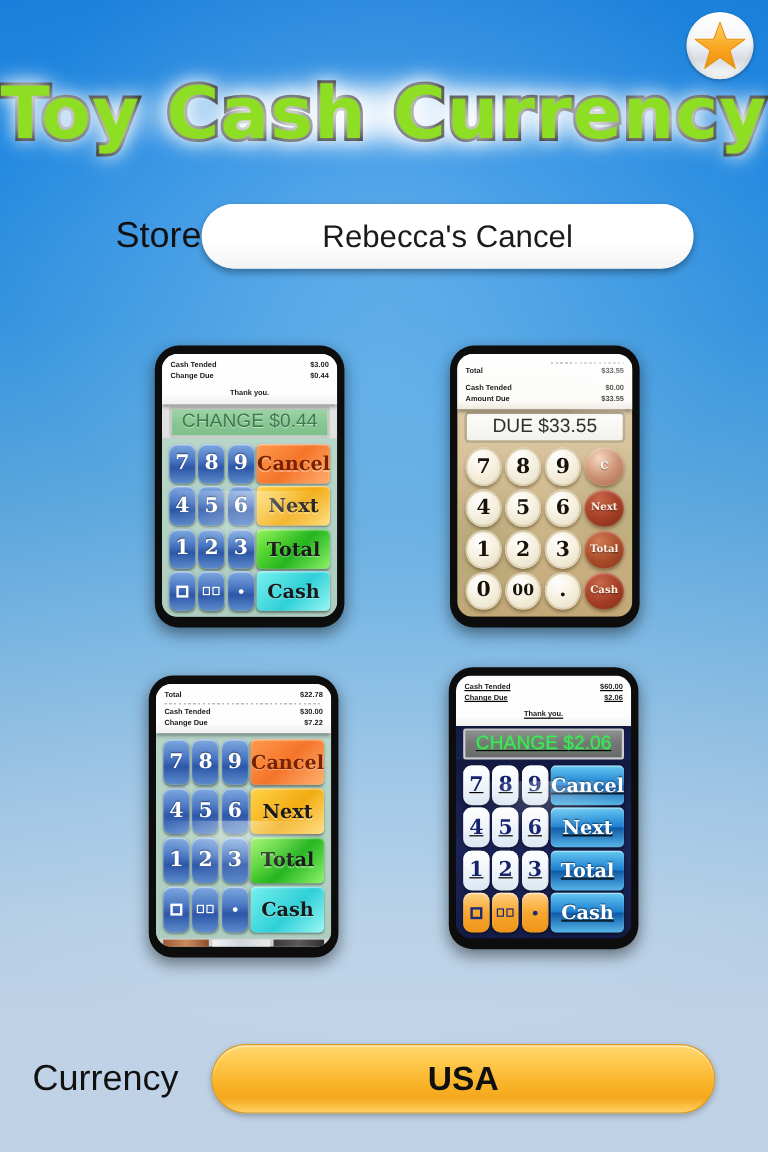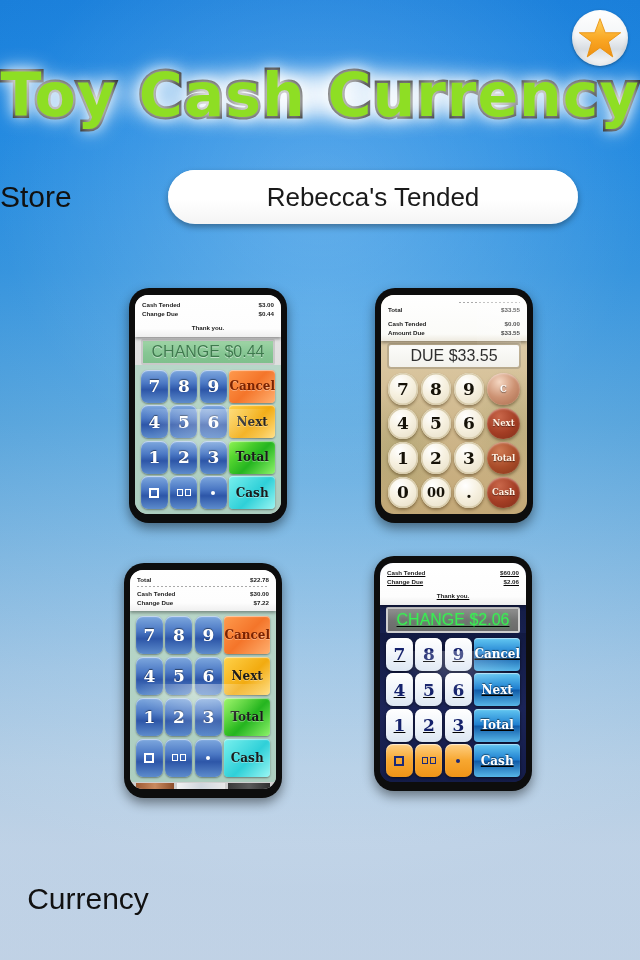--- a/index.html
+++ b/index.html
@@ -66,21 +66,21 @@
     line-height: 86px;
     text-shadow: 0 0 14px #ffffff, 0 0 22px #ffffff;
   }
 
   
   #store-row {
     position: absolute; top: 168px; left: 0; width: 640px; height: 58px;
     display: flex; align-items: center;
   }
   #store-label {
-    width: 168px; text-align: left;
+    width: 168px; text-align: right;
     font-size: 30px; color: #111; font-family: "Liberation Sans", sans-serif;
   }
   #store-field {
     width: 410px; height: 54px; border-radius: 27px;
     background: linear-gradient(to bottom, #ffffff 0%, #ffffff 55%, #f4f4f4 100%);
     box-shadow: 0 3px 6px rgba(0,0,0,0.35), inset 0 1px 0 #fff;
     display: flex; align-items: center; justify-content: center;
     font-size: 26px; color: #1a1a1a; cursor: text;
   }
 
@@ -147,21 +147,21 @@
     grid-template-rows: repeat(4, 1fr);
     gap: 2.5px;
   }
   .key {
     display: flex; align-items: center; justify-content: center;
     font-family: "DejaVu Serif", serif;
     font-weight: bold;
     cursor: pointer;
   }
   .knum { font-size: 17px; }
-  .kfn  { font-size: 12px; }
+  .kfn  { font-size: 16px; }
 
   
   .thA .body-bg { position:absolute; inset:0; background: linear-gradient(to bottom,#e9e9e9 0%, #dcdcdc 40%, #cfcfcf 100%); }
   .thA .lcd { background: linear-gradient(to bottom,#9fd4a6 0%, #86c693 55%, #7fc08c 100%); color:#3e7a4d; border: 2px solid #c9c9c9;
               text-shadow: 0 1px 0 rgba(255,255,255,0.5); font-family:"Liberation Sans",sans-serif; }
   .thA .keypad { background: linear-gradient(to bottom, rgba(182,214,199,0.95) 0%, rgba(170,205,190,0.95) 100%); }
   .thA .knum { border-radius: 7px; color:#fff;
     background: linear-gradient(to bottom,#7fa9df 0%, #4b78c4 40%, #2d56a8 60%, #5d8ccc 100%);
     box-shadow: inset 0 1px 1px rgba(255,255,255,0.6), 0 1px 2px rgba(0,0,0,0.4);
     text-shadow: 0 -1px 1px rgba(0,0,0,0.5); }
@@ -260,21 +260,21 @@
   </svg>
 </div>
 
 <div id="title-wrap">
   <div id="title-glow"></div>
   <div id="app-title">Toy Cash Currency</div>
 </div>
 
 <div id="store-row">
   <div id="store-label">Store</div>
-  <div id="store-field" placeholder="Store name">Rebecca's Tended</div>
+  <div id="store-field" placeholder="Store name">Rebecca's Cancel</div>
 </div>
 
 <div id="grid">
     <div class="reg thA" id="reg-0">
       <div class="reg-inner">
         <div class="body-bg"></div>
         <div class="receipt">
           <div class="rc-line">
             <span>Cash Tended</span>
             <span>$3.00</span>
@@ -454,13 +454,14 @@
           </div>
           <div class="key kfn fn-cash">Cash</div>
         </div>
         <div class="glare"></div>
       </div>
     </div>
   </div>
 
 <div id="currency-row">
   <div id="currency-label">Currency</div>
+  <div id="currency-button">USA</div>
 </div>
 
 </body></html>

